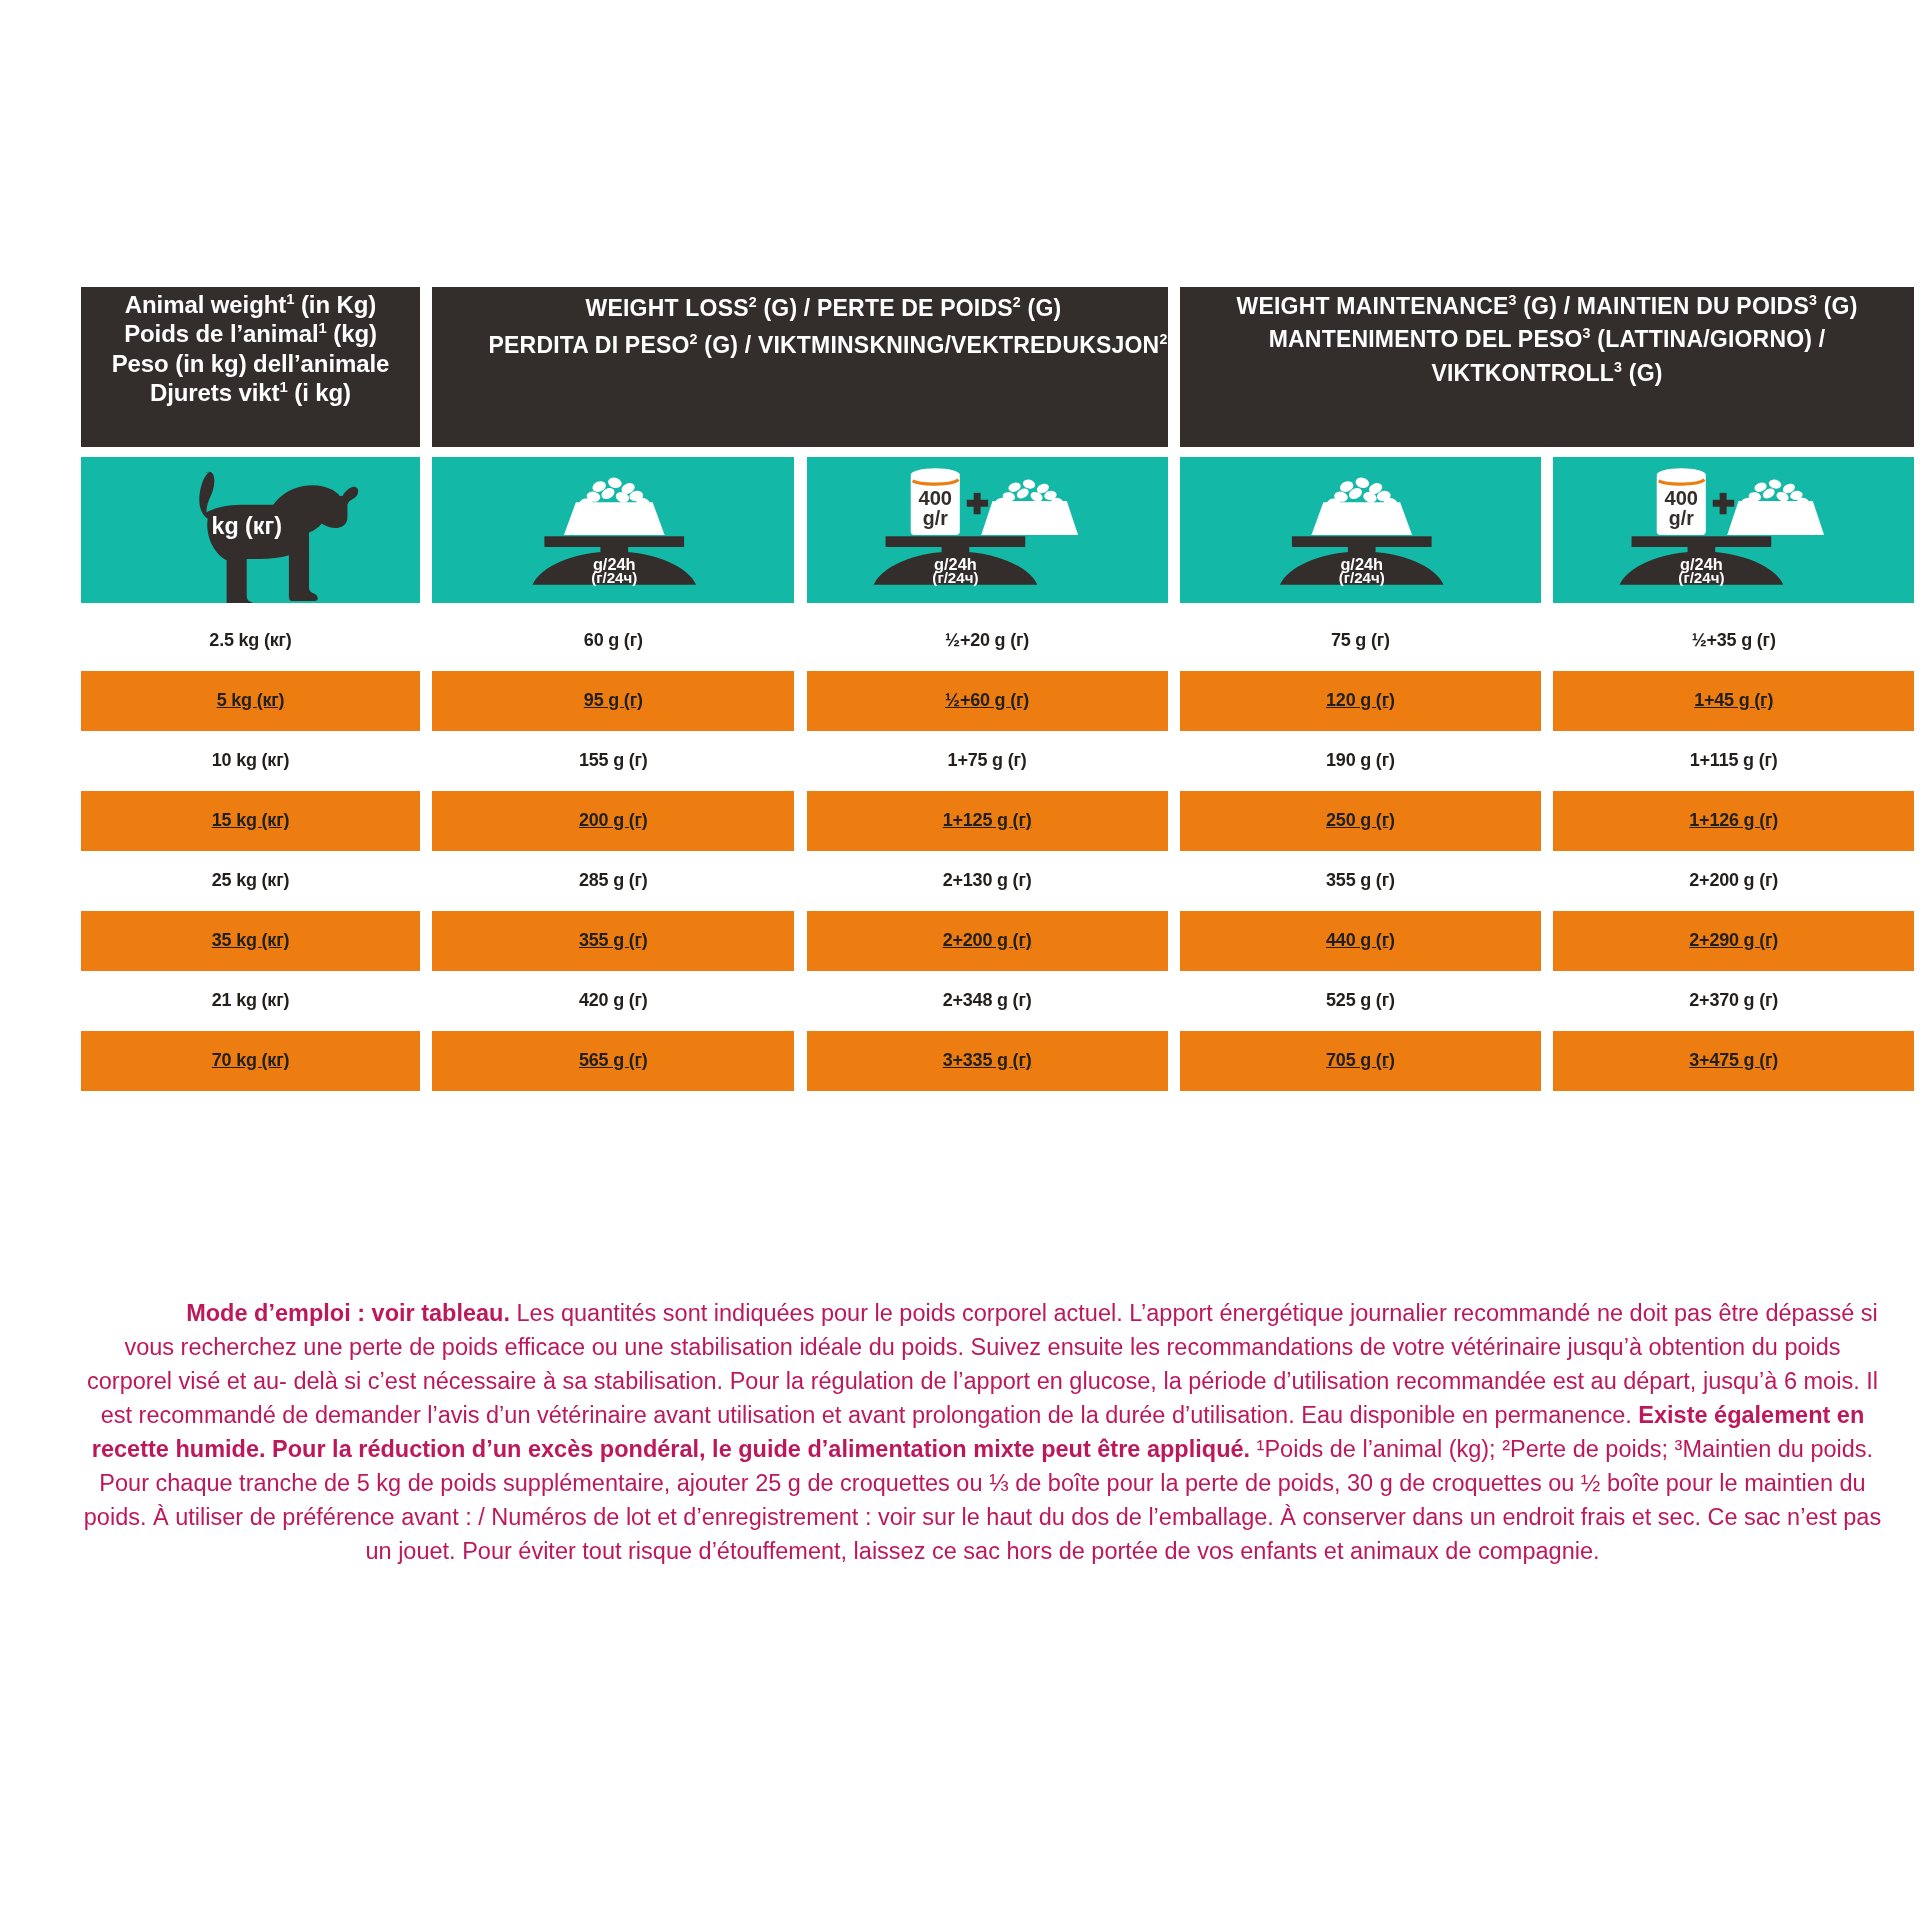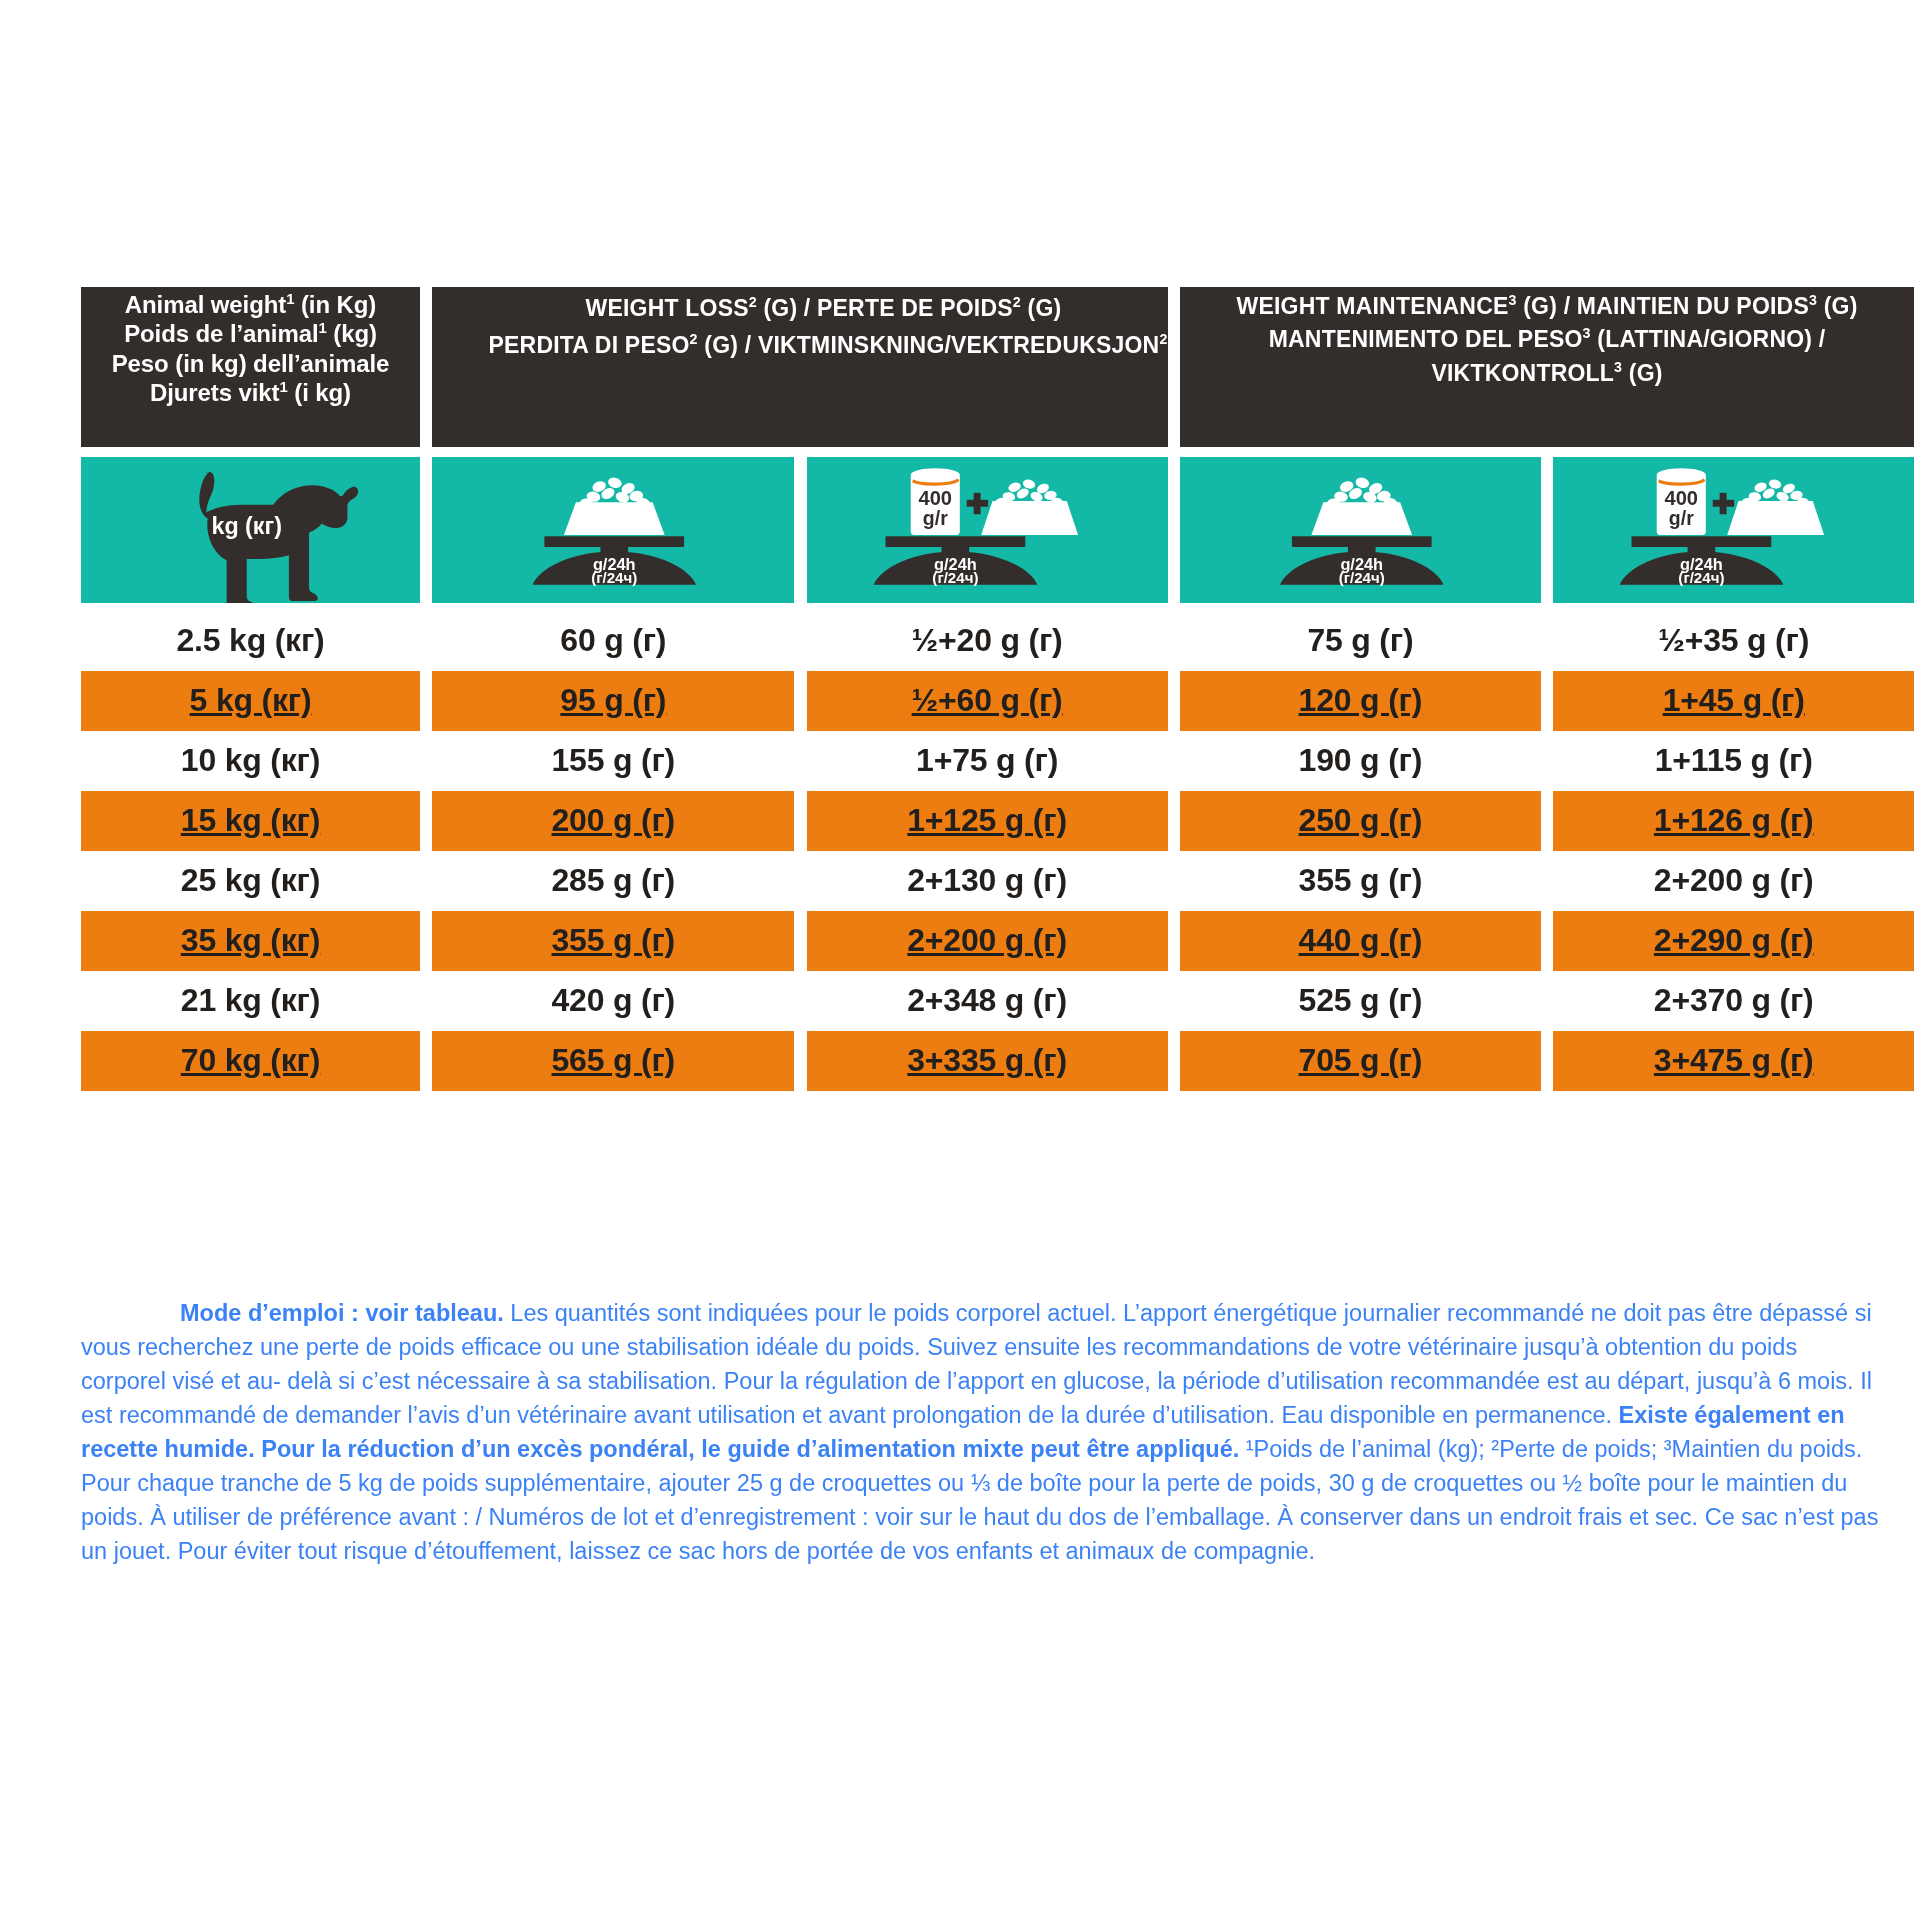--- a/index.html
+++ b/index.html
@@ -70,39 +70,39 @@
   }
   .icon-svg { display: block; width: 100%; height: 100%; }
 
   
   .data-row { height: 60px; }
   .cell {
     display: flex;
     align-items: center;
     justify-content: center;
     height: 60px;
-    font-size: 32px;
+    font-size: 18px;
     font-weight: bold;
     color: #231F1C;
     letter-spacing: -0.2px;
     white-space: nowrap;
   }
   .data-row.shade .cell { background: #ED7D11; text-decoration: underline; }
   .data-row.plain .cell { background: transparent; }
 
   
   .body-copy {
     position: absolute;
     left: 81px;
     top: 1296px;
     width: 1803px;
     font-size: 23.5px;
     line-height: 34px;
-    color: #3b82f6;
-    text-align: left;
+    color: #be185d;
+    text-align: center;
     font-weight: 500;
   }
   .body-copy p { text-indent: 99px; }
   .body-copy b { font-weight: bold; }
 </style>
 </head>
 <body>
 
 <div id="page">
 

